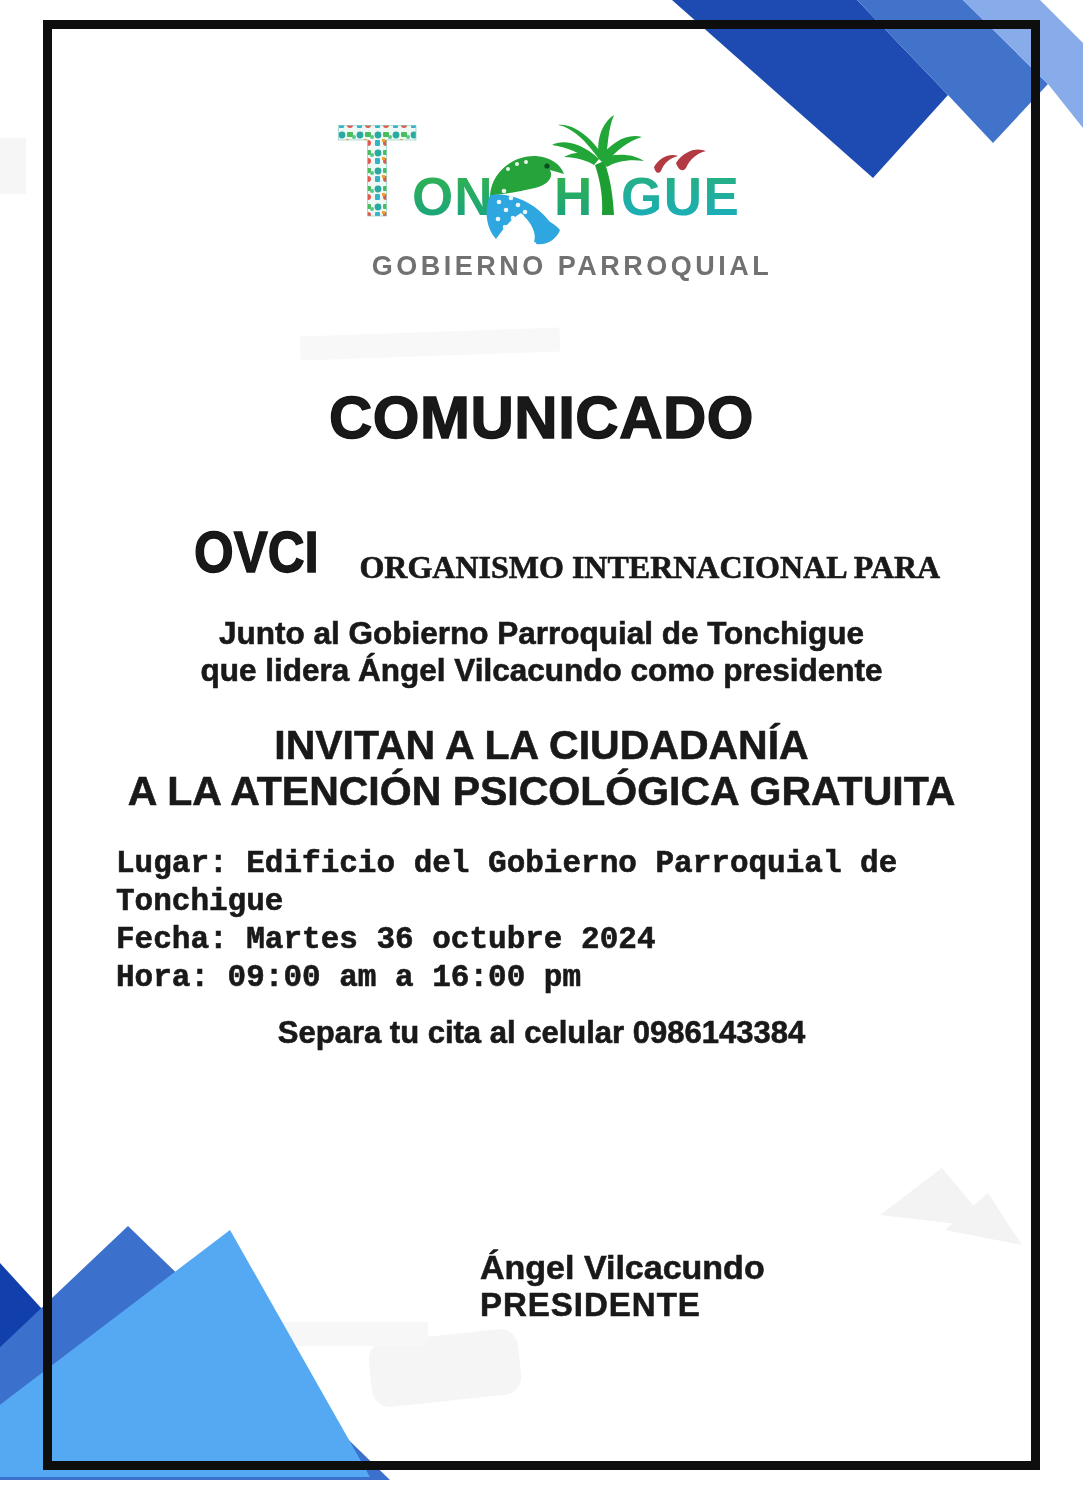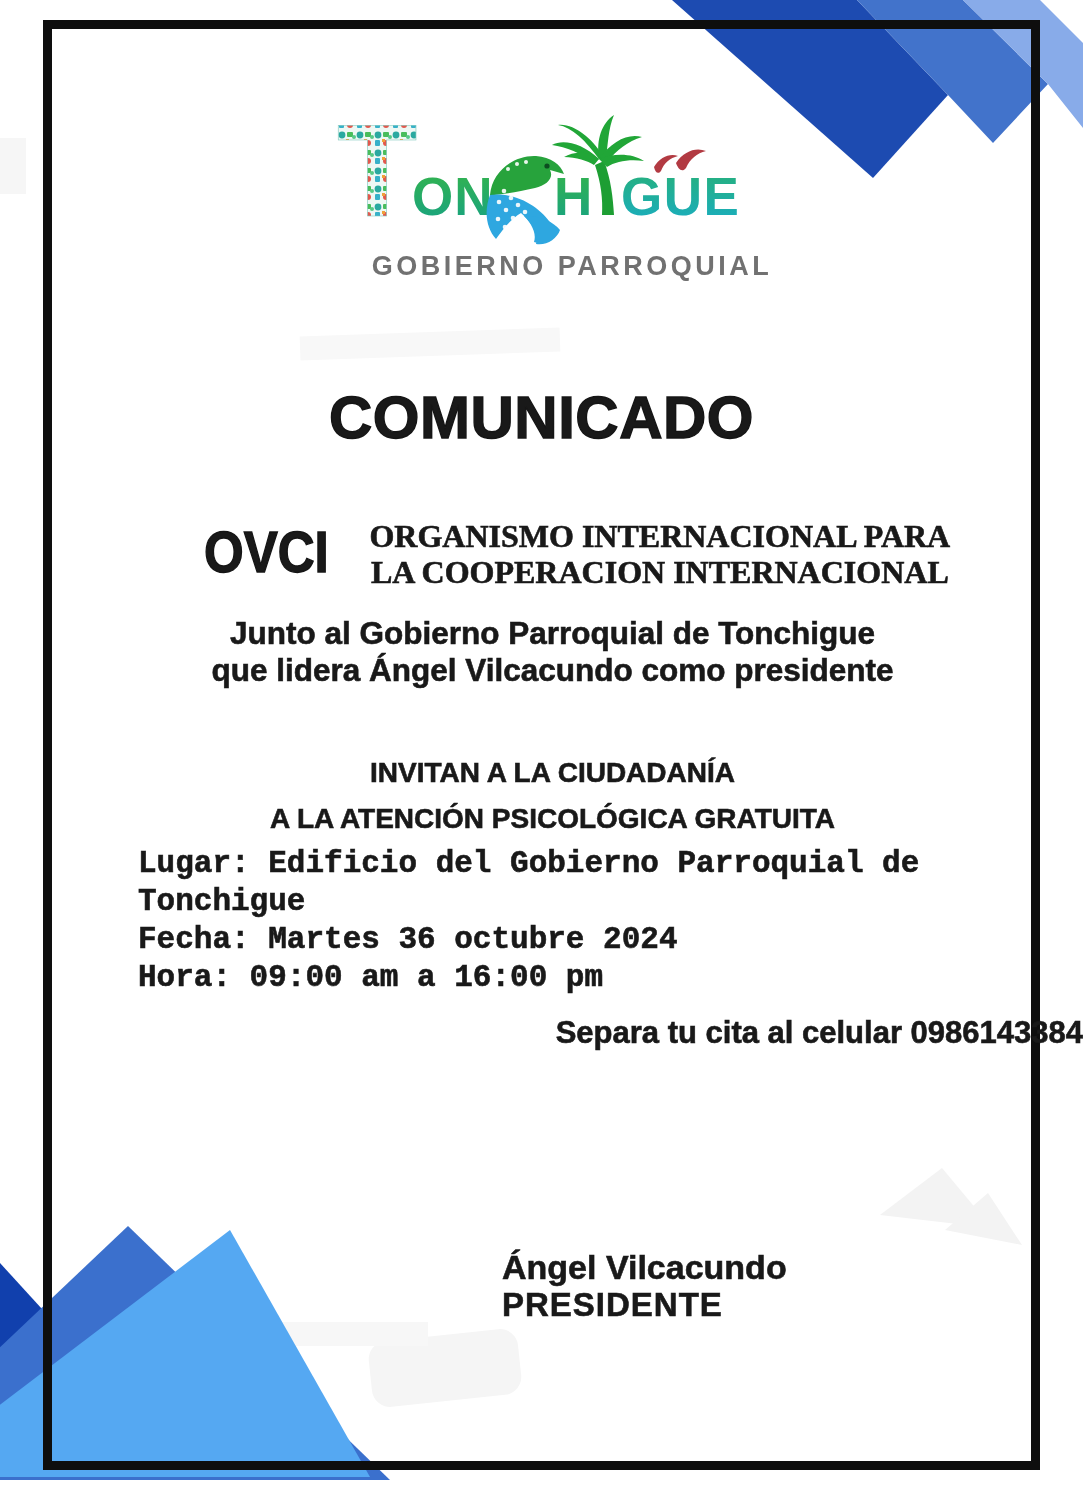--- a/index.html
+++ b/index.html
@@ -6,32 +6,32 @@
   .poster{
     position:relative;
     width:1083px;height:1500px;
     margin:0 auto;
     background:#ffffff;
     overflow:hidden;
     font-family:"Liberation Sans", sans-serif;
     color:#191919;
   }
   .layer{position:absolute;inset:0;}
-  .txt{position:absolute;font-weight:bold;color:#191919;padding-left:22px;}
+  .txt{position:absolute;font-weight:bold;color:#191919;}
   .center{left:0;right:0;text-align:center;}
   .heavy{-webkit-text-stroke:1.4px #151515;}
   .semiheavy{-webkit-text-stroke:0.6px #191919;}
   .title{top:383px;font-size:60px;letter-spacing:0.5px;padding-left:0;}
-  .ovci-row{position:absolute;left:204px;top:518px;display:flex;align-items:flex-start;}
+  .ovci-row{position:absolute;left:194px;top:518px;display:flex;align-items:flex-end;}
   .ovci-acro{font-size:58px;font-weight:bold;transform:scaleX(0.88);transform-origin:left center;letter-spacing:0px;}
   .ovci-lines{margin-left:4px;font-size:32px;font-weight:bold;line-height:36px;text-align:center;width:620px;font-family:Liberation Serif, serif;}
   .intro{top:615px;font-size:31.5px;line-height:37px;}
-  .invite{top:722px;font-size:28px;line-height:46px;margin-top:28px;}
+  .invite{top:722px;font-size:41px;line-height:46px;}
   .details{left:116px;top:845px;font-size:31px;line-height:38px;font-family:Liberation Mono, monospace;}
-  .separa{top:1015px;font-size:31px;text-align:right;}
+  .separa{top:1015px;font-size:31px;}
   .masinfo{top:1096px;font-size:31px;}
   .signature{left:480px;top:1248px;width:420px;text-align:left;line-height:38px;}
   .sig-name{font-size:34px;}
   .sig-title{font-size:33px;letter-spacing:1px;}
   svg text{font-family:"Liberation Sans", sans-serif;}
 </style>
 </head>
 <body>
 
 <div class="poster">
@@ -134,21 +134,20 @@
 
     <text x="252" y="180" font-size="27" font-weight="bold" letter-spacing="3.5" text-anchor="middle" fill="#717171">GOBIERNO PARROQUIAL</text>
   </svg>
 
   <div class="txt center title heavy">COMUNICADO</div>
 
   <div class="ovci-row">
     <div class="ovci-acro heavy">OVCI</div>
     <div class="ovci-lines">
       <div class="semiheavy">ORGANISMO INTERNACIONAL PARA</div>
-      <div class="semiheavy">LA COOPERACION INTERNACIONAL</div>
     </div>
   </div>
 
   <div class="txt center intro">
     <div class="semiheavy">Junto al Gobierno Parroquial de Tonchigue</div>
     <div class="semiheavy">que lidera Ángel Vilcacundo como presidente</div>
   </div>
 
   <div class="txt center invite">
     <div class="semiheavy">INVITAN A LA CIUDADANÍA</div>

